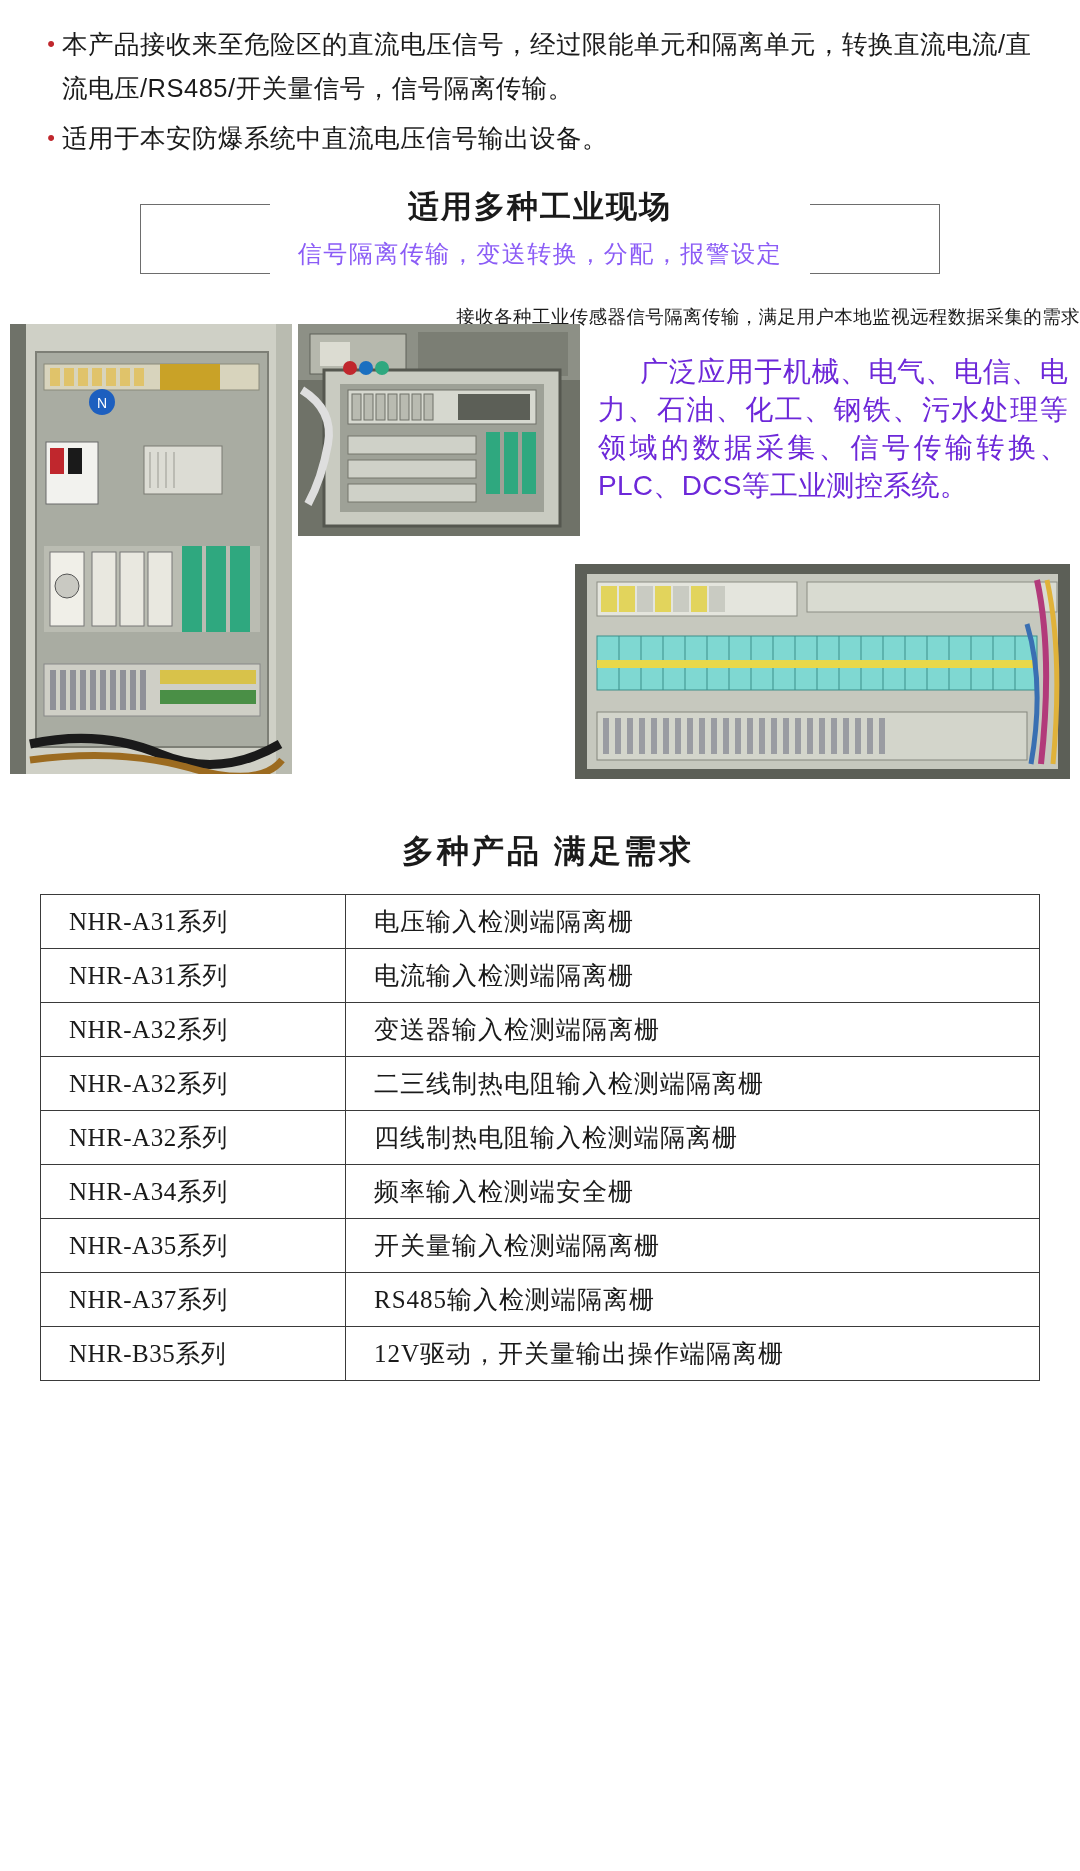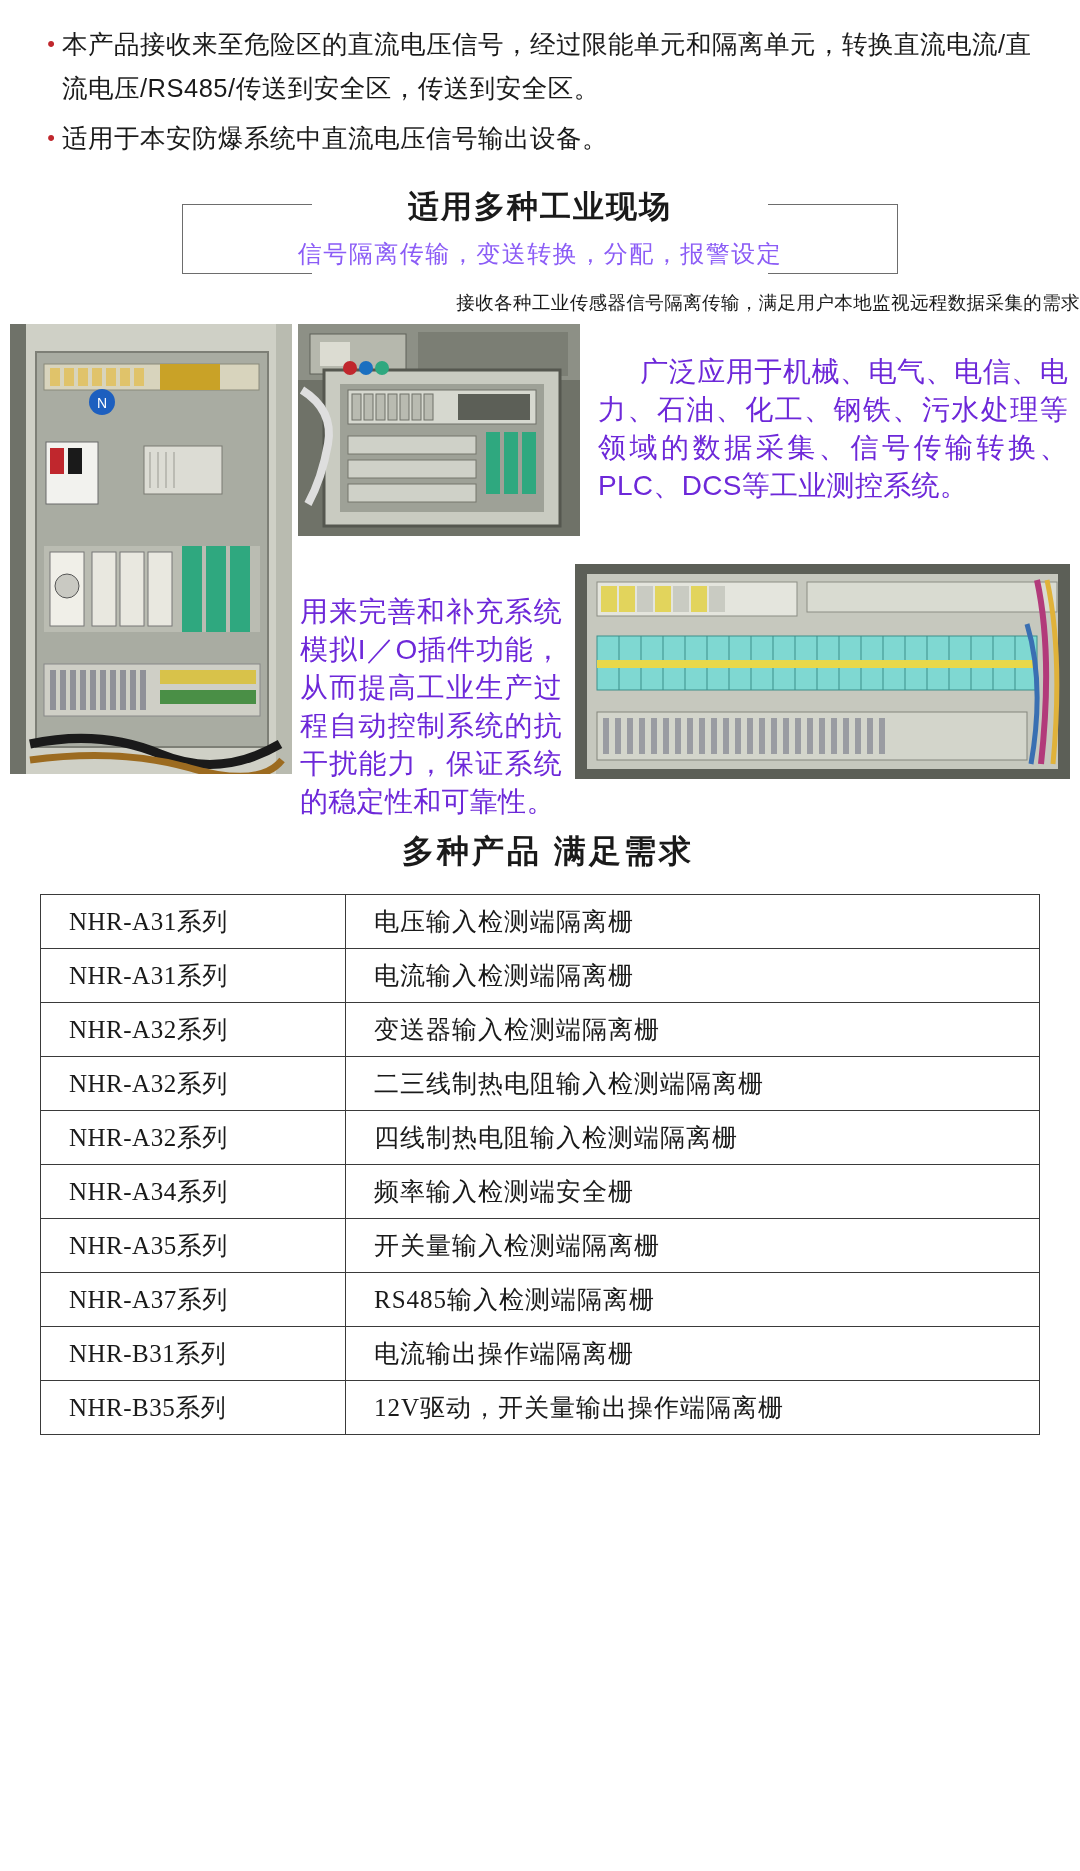--- a/index.html
+++ b/index.html
@@ -43,22 +43,22 @@
   }
 
   
   .section-head {
     margin-top: 26px;
     position: relative;
     height: 120px;
   }
   .bracket-wrap {
     position: relative;
-    width: 716px;
-    margin: 0 auto;
+    width: 800px;
+    margin: 14px auto;
     height: 112px;
   }
   .bracket {
     position: absolute;
     width: 130px;
     height: 70px;
     border-color: #6d6d6d;
     border-style: solid;
   }
   .bracket.left {
@@ -163,21 +163,21 @@
   table.products td.desc {
     letter-spacing: 1px;
   }
 </style>
 </head>
 <body>
 
 <div class="bullets">
   <div class="bullet-row">
     <span class="bullet-dot">•</span>
-    <span class="bullet-text">本产品接收来至危险区的直流电压信号，经过限能单元和隔离单元，转换直流电流/直流电压/RS485/传送到安全区，传送到安全区。</span>
+    <span class="bullet-text">本产品接收来至危险区的直流电压信号，经过限能单元和隔离单元，转换直流电流/直流电压/RS485/开关量信号，信号隔离传输。</span>
   </div>
   <div class="bullet-row">
     <span class="bullet-dot">•</span>
     <span class="bullet-text">适用于本安防爆系统中直流电压信号输出设备。</span>
   </div>
 </div>
 
 <div class="section-head">
   <div class="bracket-wrap">
     <div class="bracket left"></div>
@@ -363,23 +363,20 @@
 
       <path d="M462 16 Q478 90 466 200" stroke="#b23a7a" stroke-width="6" fill="none"></path>
       <path d="M472 16 Q488 90 478 200" stroke="#e0b23a" stroke-width="5" fill="none"></path>
       <path d="M452 60 Q470 120 456 200" stroke="#3a6fb2" stroke-width="5" fill="none"></path>
     </svg>
   </div>
 
   <div class="para" id="para1">
     <span class="indent"></span><span>广泛应用于机械、电气、电信、电力、石油、化工、钢铁、污水处理等领域的数据采集、信号传输转换、PLC、DCS等工业测控系统。</span>
   </div>
-  <div class="para" id="para2">
-    <span class="indent"></span><span>用来完善和补充系统模拟I／O插件功能，从而提高工业生产过程自动控制系统的抗干扰能力，保证系统的稳定性和可靠性。</span>
-  </div>
 </div>
 
 <div class="products-head">多种产品    满足需求</div>
 
 <table class="products">
   <tbody>
     <tr>
       <td class="model">NHR-A31系列</td>
       <td class="desc">电压输入检测端隔离栅</td>
     </tr>
@@ -405,21 +402,17 @@
     </tr>
     <tr>
       <td class="model">NHR-A35系列</td>
       <td class="desc">开关量输入检测端隔离栅</td>
     </tr>
     <tr>
       <td class="model">NHR-A37系列</td>
       <td class="desc">RS485输入检测端隔离栅</td>
     </tr>
     <tr>
-      <td class="model">NHR-B31系列</td>
-      <td class="desc">电流输出操作端隔离栅</td>
-    </tr>
-    <tr>
       <td class="model">NHR-B35系列</td>
       <td class="desc">12V驱动，开关量输出操作端隔离栅</td>
     </tr>
   </tbody>
 </table>
 
 </body></html>

